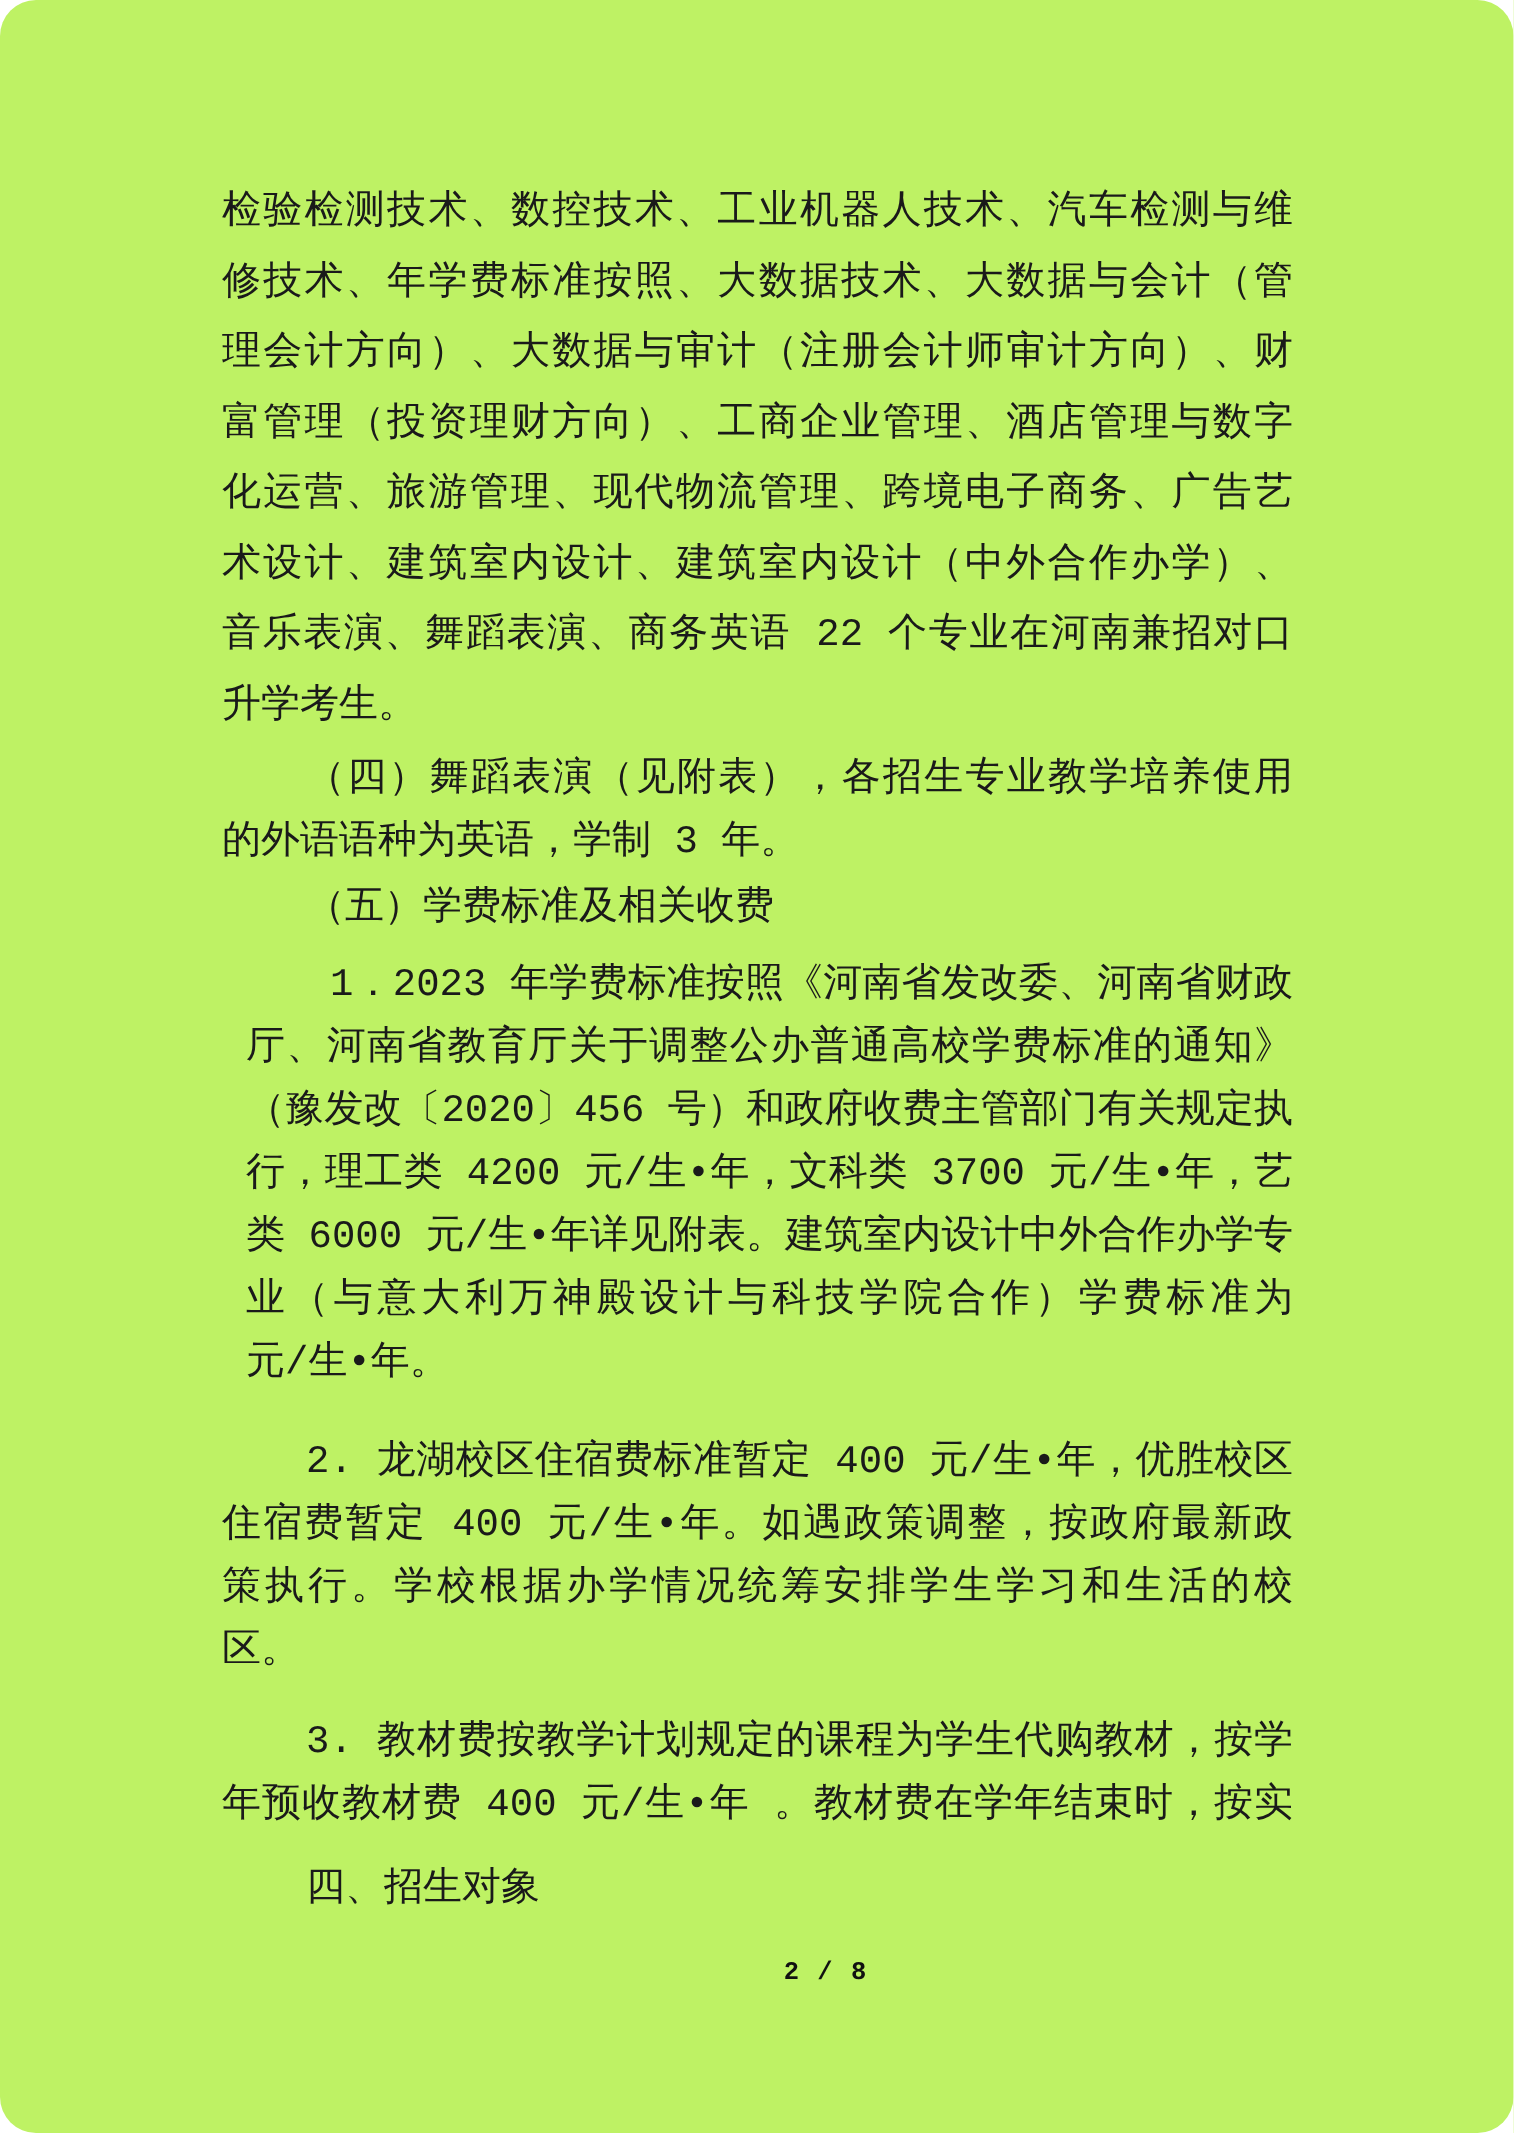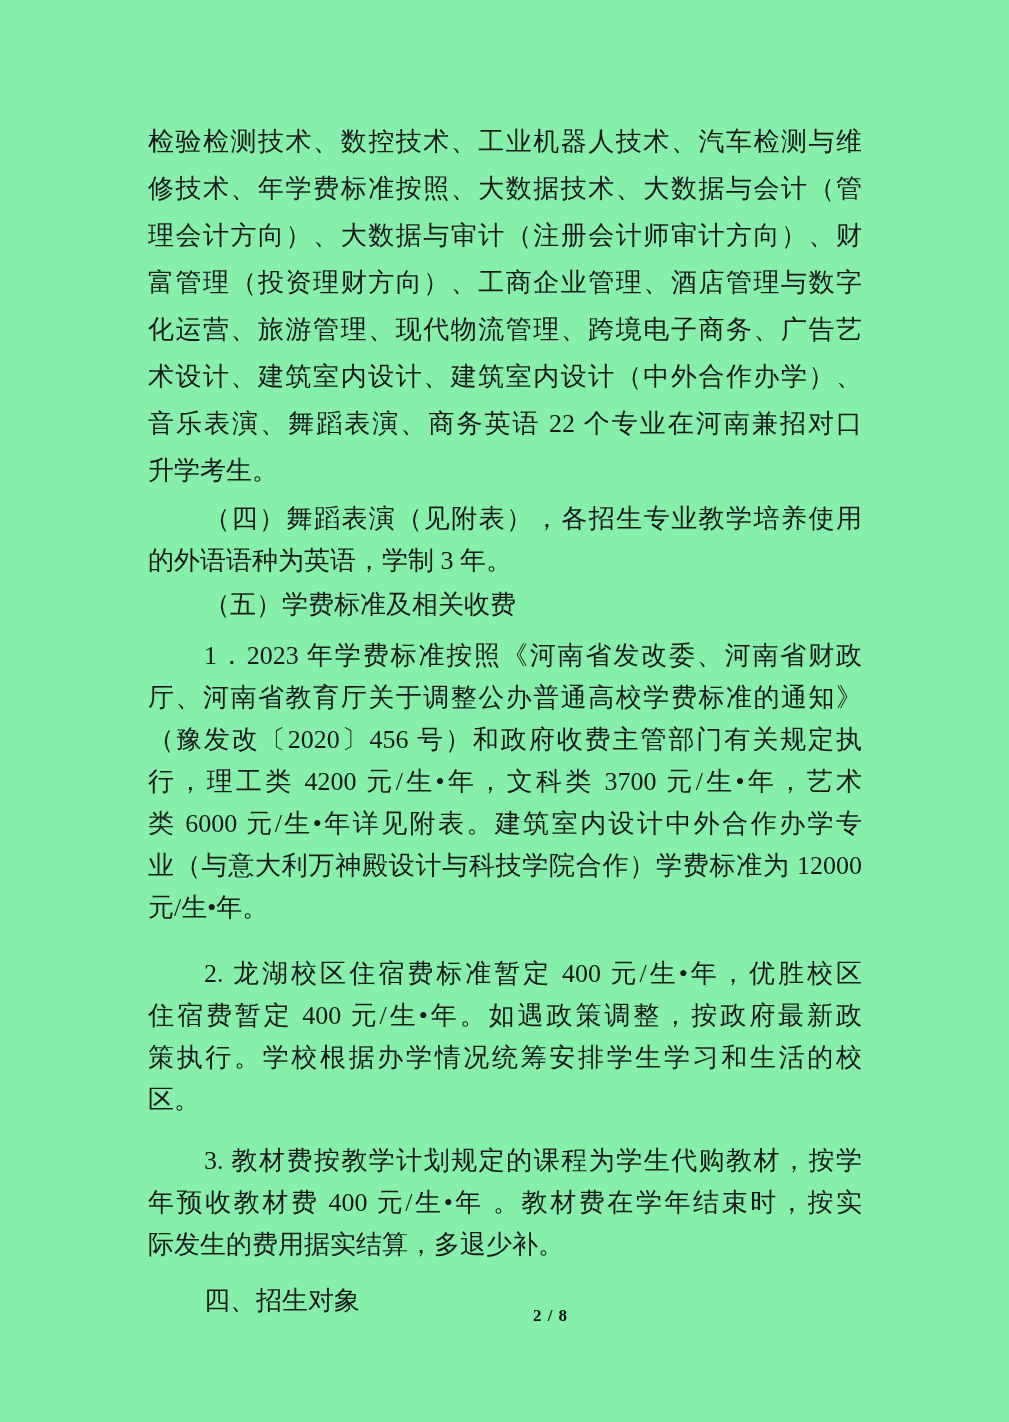--- a/index.html
+++ b/index.html
@@ -4,24 +4,25 @@
 <style>
   html, body {
     margin: 0;
     padding: 0;
     background: #ffffff;
   }
   .page {
     position: relative;
     width: 1009px;
     height: 1422px;
-    background: #86efac;
-    font-family: Liberation Serif, serif;
+    background: #bef264;
+    font-family: Liberation Mono, monospace;
     color: #1a1a1a;
     overflow: hidden;
+    border-radius: 24px;
   }
   .content {
     position: absolute;
     left: 148px;
     top: 118px;
     width: 714px;
   }
   .para {
     margin: 0;
     padding: 0;
@@ -34,21 +35,21 @@
     white-space: normal;
   }
   .p1 .line { height: 47px; line-height: 47px; }
   .p2 .line, .p3 .line, .p4 .line, .p5 .line, .p6 .line, .p7 .line {
     height: 42px; line-height: 42px;
   }
   .line.last { text-align-last: left; }
   .line.indent { text-indent: 56px; }
   .p2 { margin-top: 4px; }
   .p3 { margin-top: 2px; }
-  .p4 { margin-top: 9px; }
+  .p4 { margin-top: 9px; margin-left: 16px; }
   .p5 { margin-top: 24px; }
   .p6 { margin-top: 19px; }
   .p7 { margin-top: 14px; }
   .footer {
     position: absolute;
     left: 0;
     top: 1306px;
     width: 100%;
     text-align: center;
     padding-left: 46px;
@@ -99,21 +100,20 @@
     <div class="para p5">
       <div class="line indent">2. 龙湖校区住宿费标准暂定 400 元/生•年，优胜校区</div>
       <div class="line">住宿费暂定 400 元/生•年。如遇政策调整，按政府最新政</div>
       <div class="line">策执行。学校根据办学情况统筹安排学生学习和生活的校</div>
       <div class="line last">区。</div>
     </div>
 
     <div class="para p6">
       <div class="line indent">3. 教材费按教学计划规定的课程为学生代购教材，按学</div>
       <div class="line">年预收教材费 400 元/生•年 。教材费在学年结束时，按实</div>
-      <div class="line last">际发生的费用据实结算，多退少补。</div>
     </div>
 
     <div class="para p7">
       <div class="line indent last">四、招生对象</div>
     </div>
 
   </div>
 
   <div class="footer">
     <span class="pagenum">2 / 8</span>

